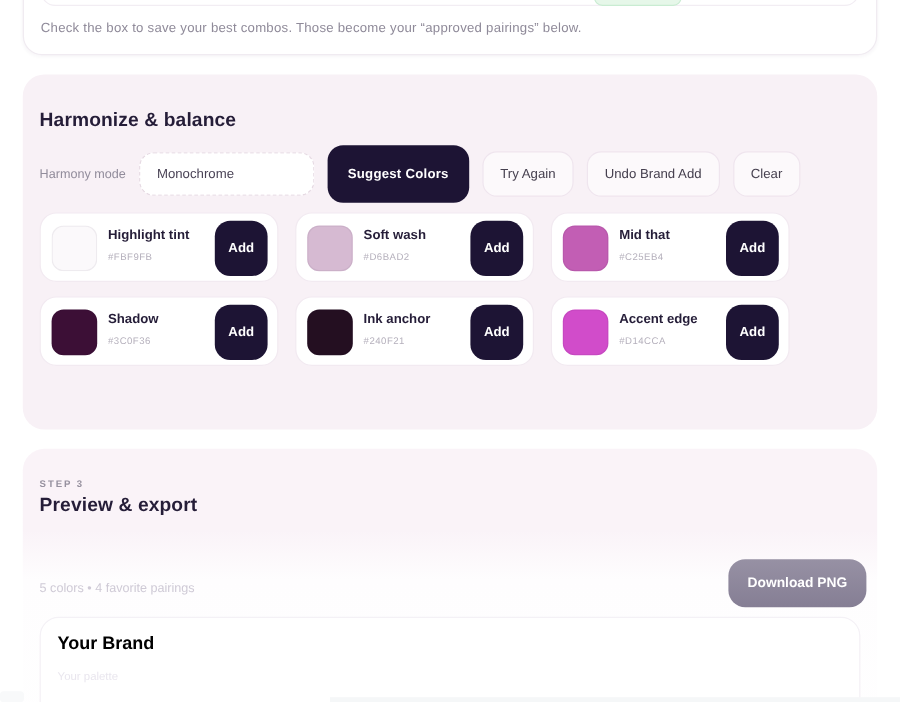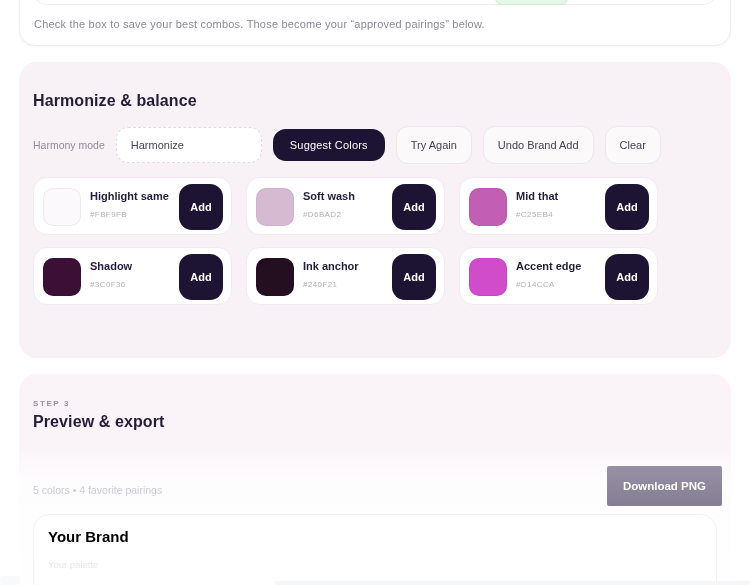--- a/index.html
+++ b/index.html
@@ -56,22 +56,22 @@
   .controls { margin-top: 15px; display: flex; align-items: center; gap: 11px; height: 40px; }
   .mode-label { font-size: 10.5px; color: #918c9b; }
   .mode-select {
     width: 146px; height: 36px; background: #ffffff;
     border: 1px dashed #e6dae3; border-radius: 12px;
     display: flex; align-items: center; padding-left: 14px;
     font-size: 11px; color: #4a4356; cursor: pointer;
   }
   .btn { border: none; cursor: pointer; font-family: inherit; border-radius: 12px; }
   .btn-primary {
-    height: 32px; padding: 0 17px; background: #1d1434; color: #ffffff;
-    font-size: 11px; font-weight: 400; border-radius: 13px; letter-spacing: 0.2px;
+    height: 48px; padding: 0 17px; background: #1d1434; color: #ffffff;
+    font-size: 11px; font-weight: 700; border-radius: 13px; letter-spacing: 0.2px;
   }
   .btn-ghost {
     height: 38px; padding: 0 14px;
     background: rgba(255,255,255,0.6);
     border: 1px solid #efe5ee; border-radius: 12px;
     font-size: 11px; color: #46404f;
   }
   .desc { margin-top: 22px; font-size: 10.5px; color: #716c7c; letter-spacing: 0.2px; }
   .grid {
     margin-top: 12px;
@@ -114,21 +114,21 @@
   .clear-fav-btn {
     position: absolute; right: 9px; top: 12px; height: 40px; padding: 0 16px;
     background: #ffffff; border: 1px solid #f5e6ee; border-radius: 14px;
     font-family: inherit; font-size: 11px; color: #b5517a; cursor: pointer;
     box-shadow: 0 1px 2px rgba(120,50,90,0.04);
   }
   .summary { position: absolute; left: 14px; top: 110px; font-size: 10.5px; color: #cfcad6; }
   .download-btn {
     position: absolute; right: 9px; top: 92px; height: 40px; padding: 0 16px;
     background: linear-gradient(180deg, #9791a4 0%, #857e94 100%);
-    border: none; border-radius: 2px;
+    border: none; border-radius: 14px;
     font-family: inherit; font-size: 11.5px; font-weight: 700; color: #ffffff; cursor: pointer;
   }
   .brand-preview {
     position: absolute; left: 14px; right: 14px; top: 140px; height: 140px;
     background: #ffffff; border: 1px solid #f4f1f6; border-radius: 16px;
   }
   .brand-title { position: absolute; left: 14px; top: 13px; font-size: 15px; font-weight: 700; color: #000000; }
   .brand-sub { position: absolute; left: 14px; top: 44px; font-size: 9.5px; color: #e9e6ee; }
 
   .bottom-strip-right {
@@ -149,33 +149,33 @@
   </div>
   <p class="note">Check the box to save your best combos. Those become your “approved pairings” below.</p>
 </section>
 
 <section class="card harmonize">
   <h2 class="section-title">Harmonize &amp; balance</h2>
 
   <div class="controls">
     <span class="mode-label">Harmony mode</span>
     <div class="mode-select">
-      <span>Harmonize</span>
+      <span>Monochrome</span>
     </div>
     <button class="btn btn-primary">Suggest Colors</button>
     <button class="btn btn-ghost">Try Again</button>
     <button class="btn btn-ghost">Undo Brand Add</button>
     <button class="btn btn-ghost">Clear</button>
   </div>
 
 
   <div class="grid">
     <div class="sugg-card">
       <div class="swatch" style="background: rgb(251, 249, 251);"></div>
-      <div class="sugg-name">Highlight same</div>
+      <div class="sugg-name">Highlight tint</div>
       <div class="sugg-hex">#FBF9FB</div>
       <button class="add-btn">Add</button>
     </div>
     <div class="sugg-card">
       <div class="swatch" style="background: rgb(214, 186, 210);"></div>
       <div class="sugg-name">Soft wash</div>
       <div class="sugg-hex">#D6BAD2</div>
       <button class="add-btn">Add</button>
     </div>
     <div class="sugg-card">

